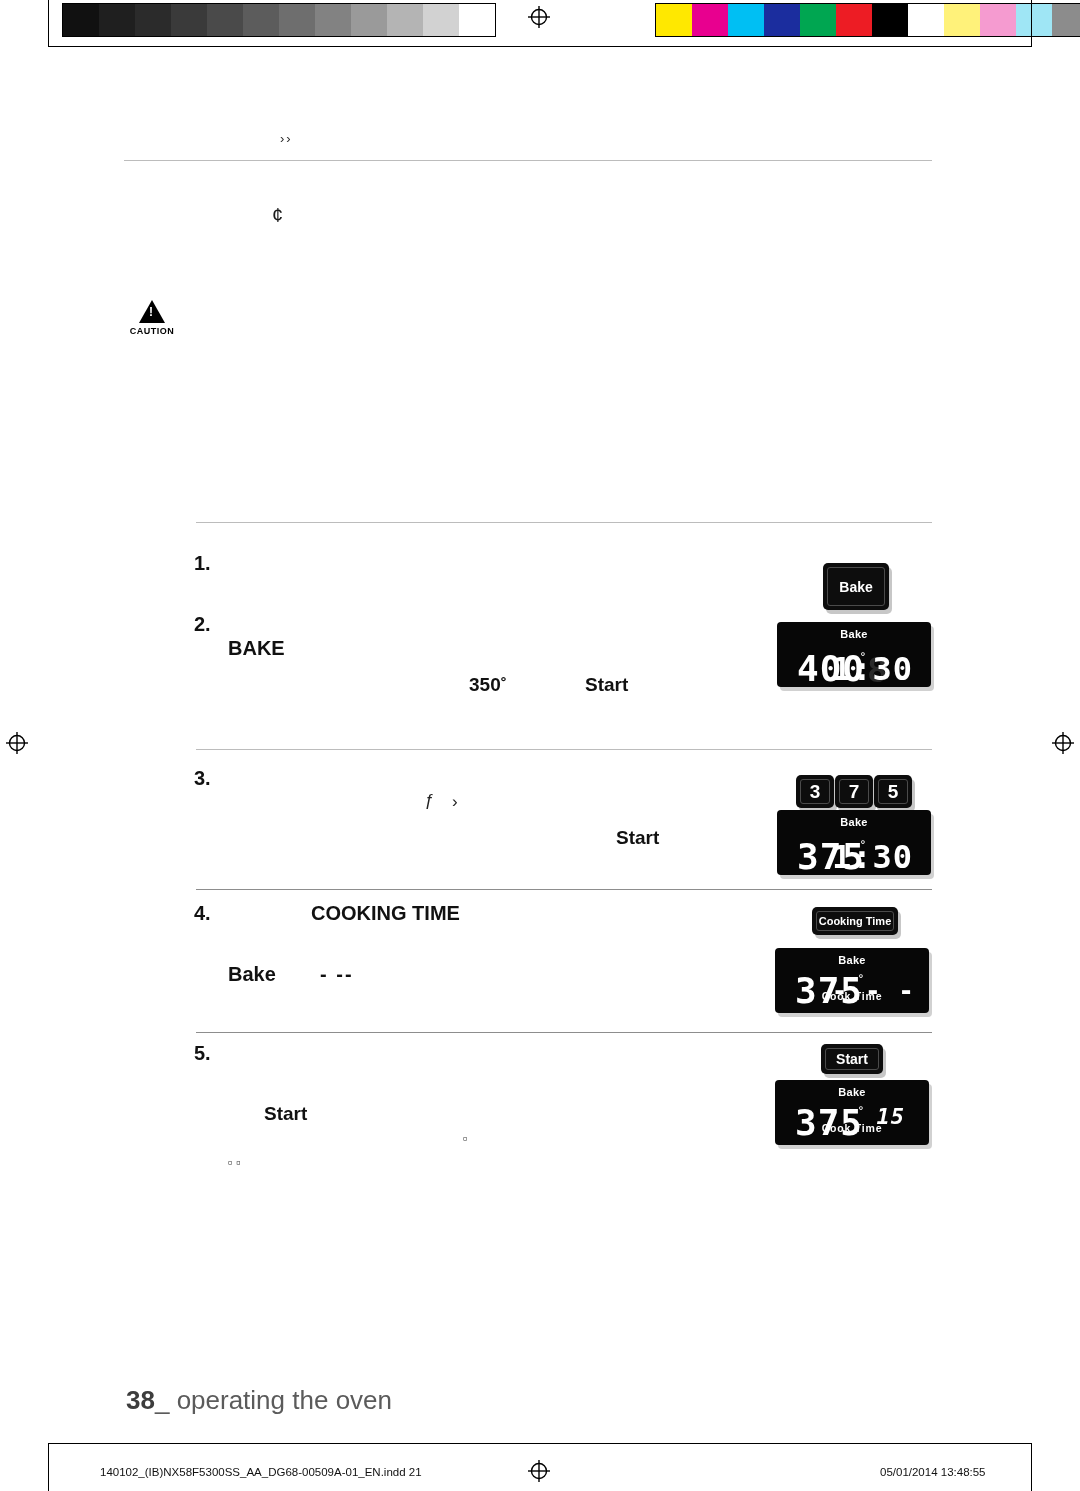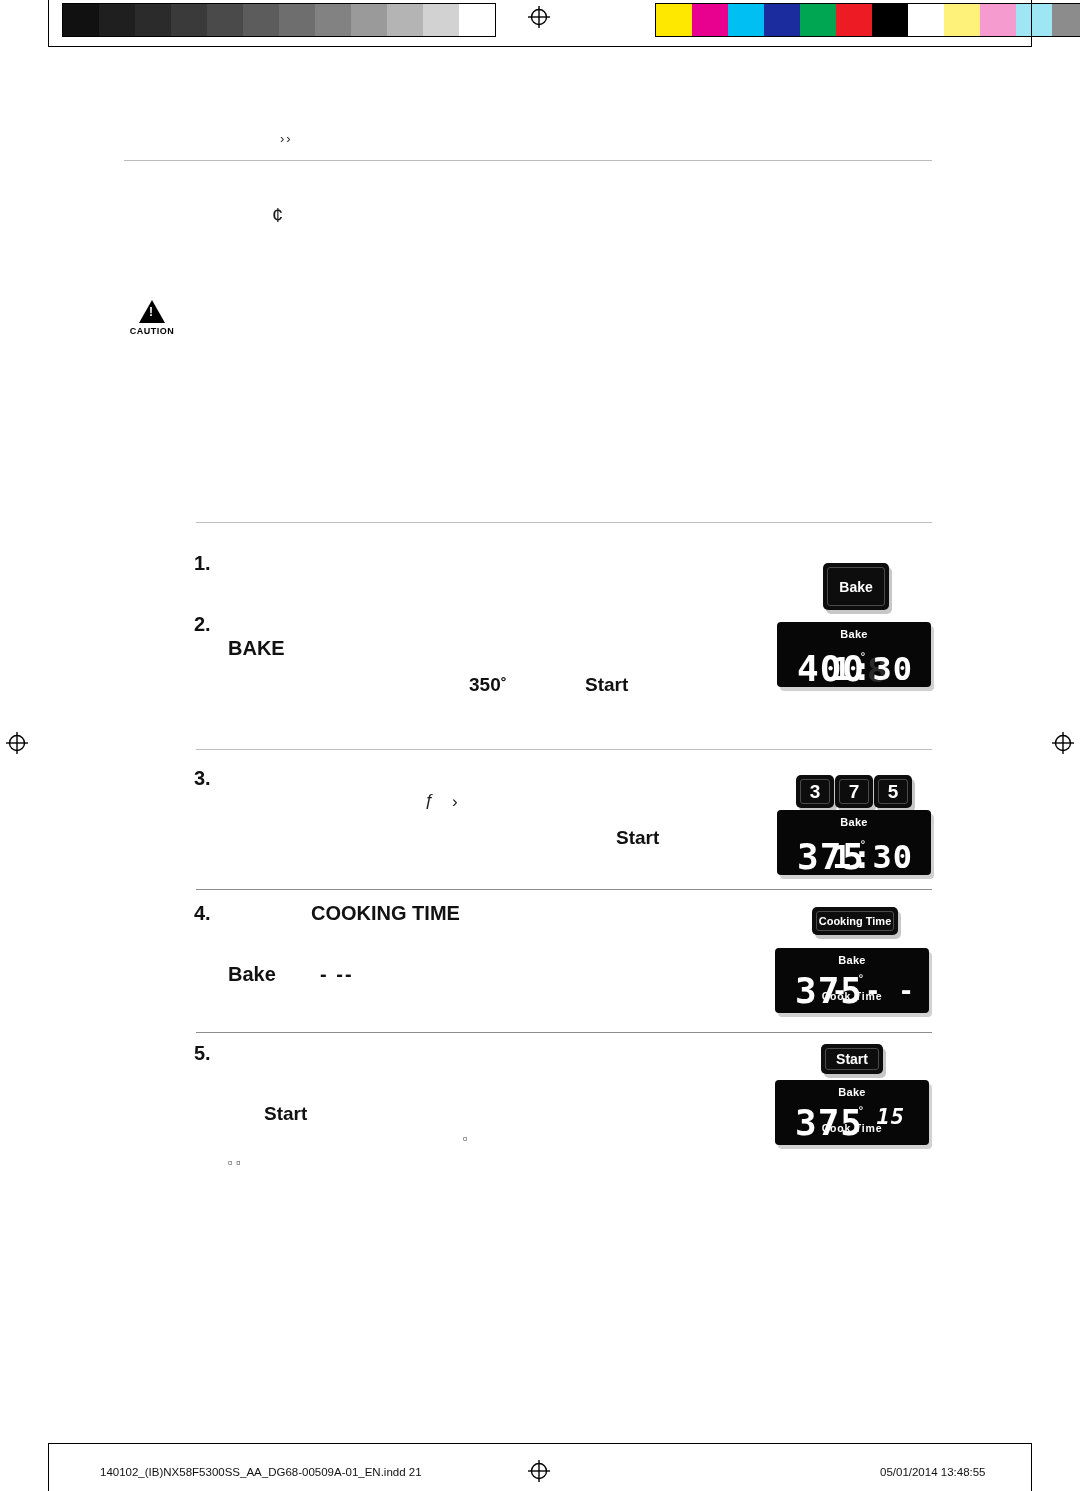--- a/index.html
+++ b/index.html
@@ -450,17 +450,21 @@
   </div>
 
   <div class="display" style="left:775px; top:1080px; width:154px; height:65px;">
     <div class="disp-mode">Bake</div>
     <div class="seg seg-l" style="top:22px;">375</div>
     <div class="deg" style="left:82px; top:26px;">˚</div>
     <div class="seg" style="right:24px; top:24px; font-size:22px;font-style:italic;">15</div>
     <div class="disp-sub">Cook  Time</div>
   </div>
 
+  <div class="page-folio">
+    <b>38</b><span>_</span>
+    <span>operating the oven</span>
+  </div>
 
   <div class="imprint-left">140102_(IB)NX58F5300SS_AA_DG68-00509A-01_EN.indd   21</div>
   <div class="imprint-right">05/01/2014   13:48:55</div>
 
 </div>
 
 </body></html>

